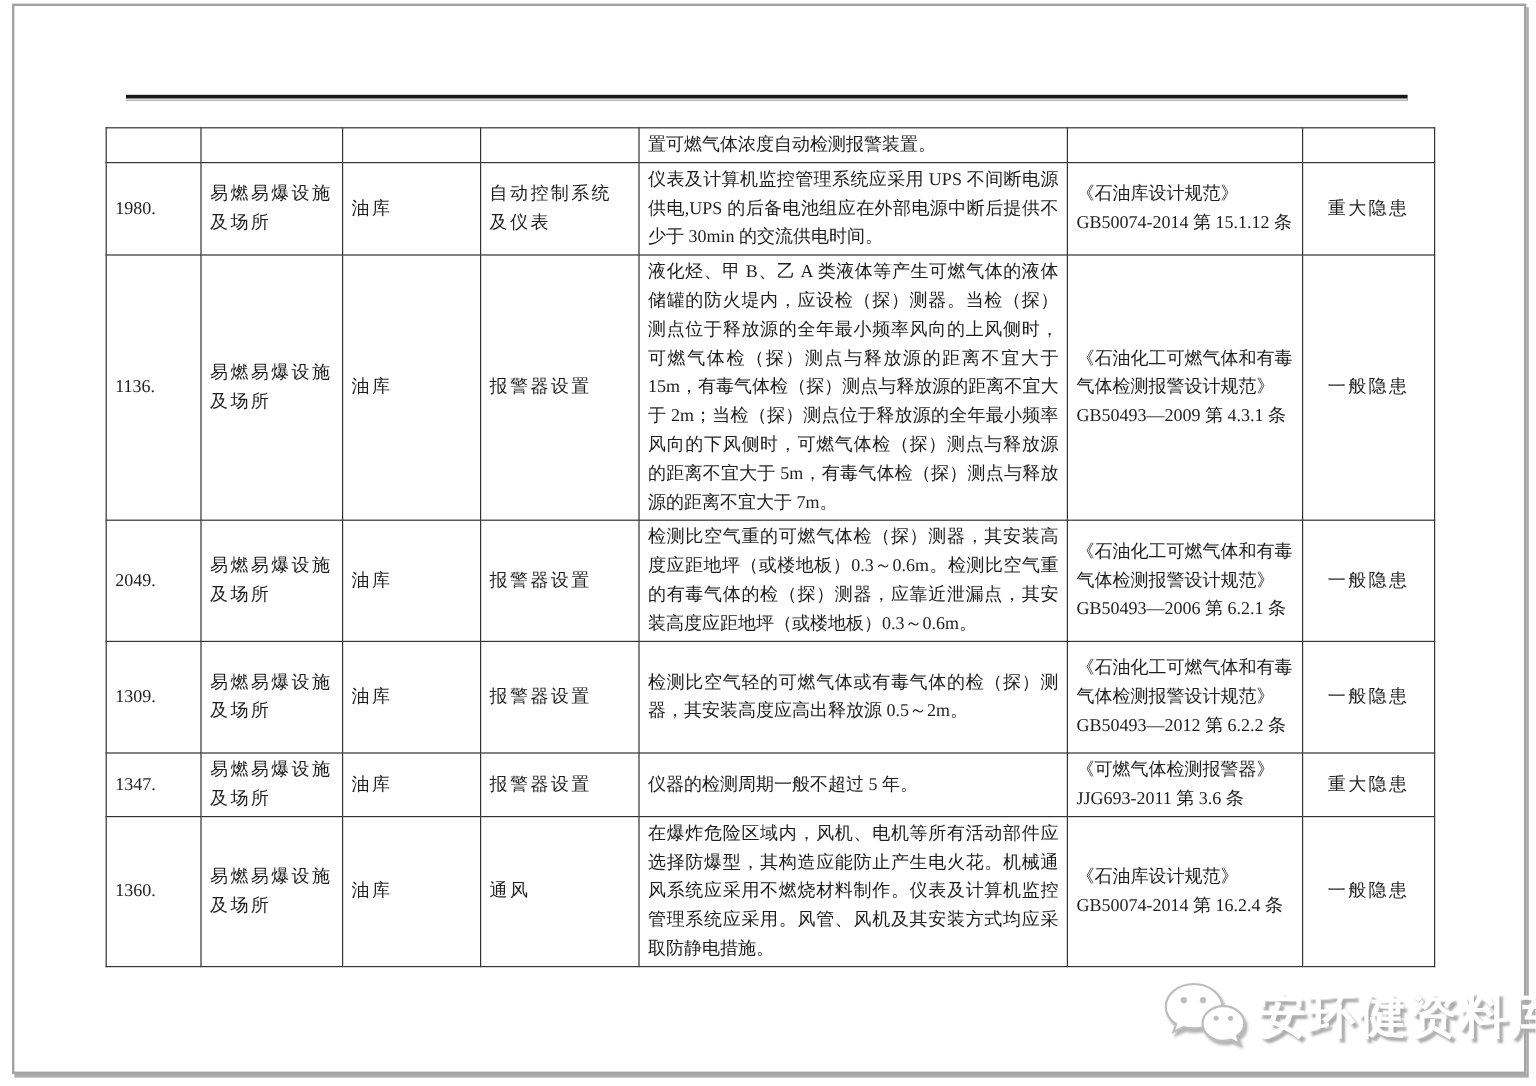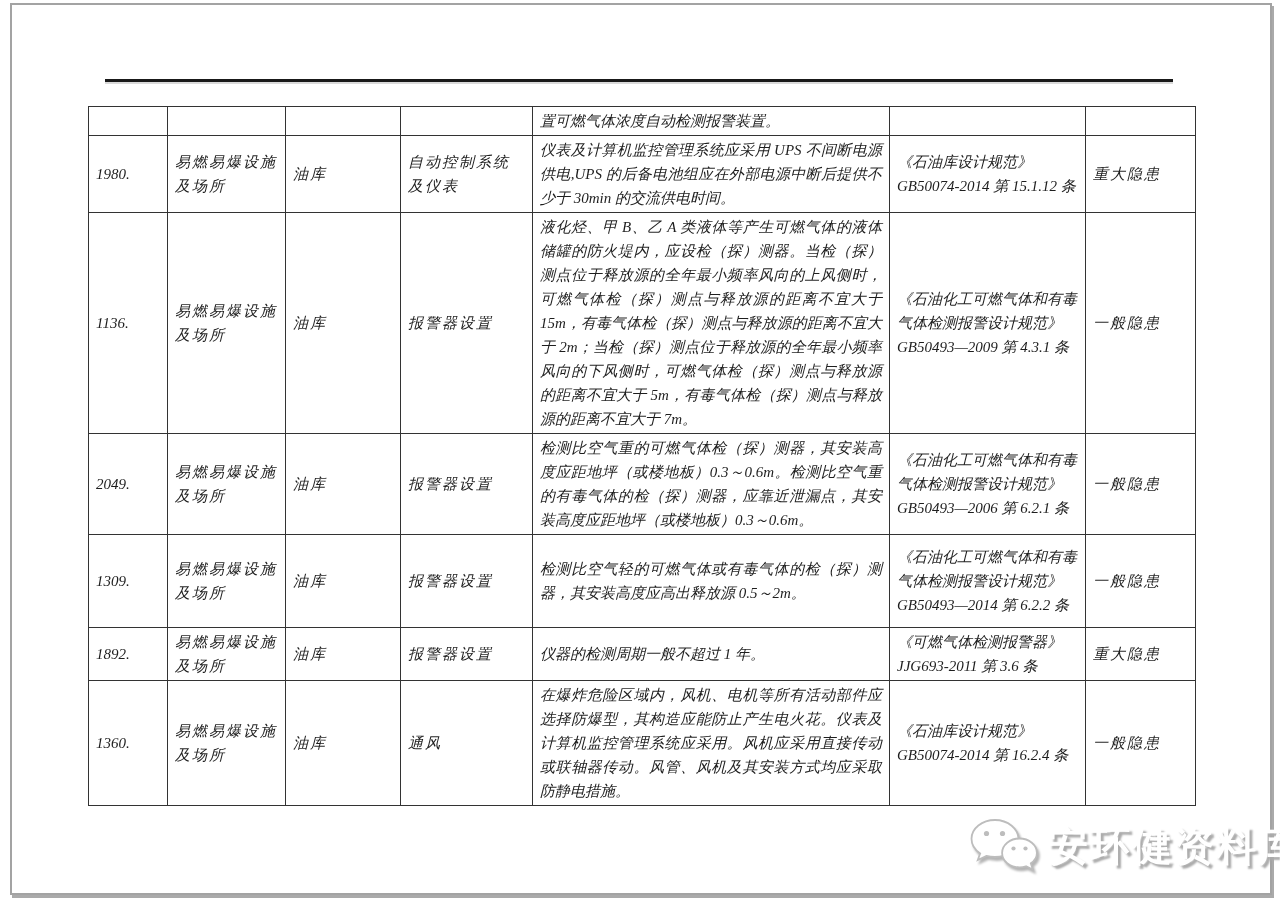--- a/index.html
+++ b/index.html
@@ -11,31 +11,31 @@
     position:absolute;left:10px;top:3px;width:1258px;height:888px;
     border:2px solid #a3a3a3;box-shadow:2px 3px 0 #aaaaaa;background:#ffffff;
   }
   .header-rule{
     position:absolute;left:105px;top:79px;width:1068px;height:3px;
     background:#191919;border-bottom:2px solid #d9d9d9;
   }
   table.doc-table{
     position:absolute;left:88px;top:106px;width:1107px;
     border-collapse:collapse;table-layout:fixed;
-    font-size:15px;line-height:24px;color:#1e1e1e;font-style:italic;
+    font-size:15px;line-height:24px;color:#1e1e1e;
   }
   table.doc-table td{
     border:1px solid #333333;vertical-align:middle;
     padding:2px 7px;overflow:hidden;background:#ffffff;
   }
   td.c-no{padding-left:9px;}
   td.c-cat,td.c-place,td.c-item{padding-left:12px;letter-spacing:2px;}
   td.c-desc{text-align:justify;padding:2px 8px;}
   td.c-ref{padding:2px 8px;}
-  td.c-sev{padding-left:14px;letter-spacing:2px;}
+  td.c-sev{padding-left:14px;letter-spacing:2px;text-align:center;}
   .watermark{
     position:absolute;left:968px;top:815px;height:62px;
     display:flex;align-items:center;gap:10px;
   }
   .wm-icon{filter:drop-shadow(2px 3px 1px #b5b5b5);}
   .wm-text{
     font-size:40px;font-weight:bold;color:#ffffff;letter-spacing:2px;
     text-shadow:3px 3px 2px #ababab;white-space:nowrap;
   }
 </style>
@@ -92,38 +92,38 @@
         <td class="c-desc">检测比空气重的可燃气体检（探）测器，其安装高度应距地坪（或楼地板）0.3～0.6m。检测比空气重的有毒气体的检（探）测器，应靠近泄漏点，其安装高度应距地坪（或楼地板）0.3～0.6m。</td>
         <td class="c-ref">《石油化工可燃气体和有毒气体检测报警设计规范》GB50493—2006 第 6.2.1 条</td>
         <td class="c-sev">一般隐患</td>
       </tr>
       <tr style="height:93px">
         <td class="c-no">1309.</td>
         <td class="c-cat">易燃易爆设施及场所</td>
         <td class="c-place">油库</td>
         <td class="c-item">报警器设置</td>
         <td class="c-desc">检测比空气轻的可燃气体或有毒气体的检（探）测器，其安装高度应高出释放源 0.5～2m。</td>
-        <td class="c-ref">《石油化工可燃气体和有毒气体检测报警设计规范》GB50493—2014 第 6.2.2 条</td>
+        <td class="c-ref">《石油化工可燃气体和有毒气体检测报警设计规范》GB50493—2012 第 6.2.2 条</td>
         <td class="c-sev">一般隐患</td>
       </tr>
       <tr style="height:46px">
-        <td class="c-no">1892.</td>
+        <td class="c-no">1347.</td>
         <td class="c-cat">易燃易爆设施及场所</td>
         <td class="c-place">油库</td>
         <td class="c-item">报警器设置</td>
-        <td class="c-desc">仪器的检测周期一般不超过 1 年。</td>
+        <td class="c-desc">仪器的检测周期一般不超过 5 年。</td>
         <td class="c-ref">《可燃气体检测报警器》JJG693-2011 第 3.6 条</td>
         <td class="c-sev">重大隐患</td>
       </tr>
       <tr style="height:119px">
         <td class="c-no">1360.</td>
         <td class="c-cat">易燃易爆设施及场所</td>
         <td class="c-place">油库</td>
         <td class="c-item">通风</td>
-        <td class="c-desc">在爆炸危险区域内，风机、电机等所有活动部件应选择防爆型，其构造应能防止产生电火花。仪表及计算机监控管理系统应采用。风机应采用直接传动或联轴器传动。风管、风机及其安装方式均应采取防静电措施。</td>
+        <td class="c-desc">在爆炸危险区域内，风机、电机等所有活动部件应选择防爆型，其构造应能防止产生电火花。机械通风系统应采用不燃烧材料制作。仪表及计算机监控管理系统应采用。风管、风机及其安装方式均应采取防静电措施。</td>
         <td class="c-ref">《石油库设计规范》GB50074-2014 第 16.2.4 条</td>
         <td class="c-sev">一般隐患</td>
       </tr>
     </tbody>
   </table>
 
   <div class="watermark">
     <svg class="wm-icon" width="70" height="58" viewBox="0 0 70 58">
       <g fill="#ffffff" stroke="#bdbdbd" stroke-width="1.8">
         <path d="M27 3C14 3 3.5 11.4 3.5 21.8c0 5.9 3.4 11.1 8.7 14.6L9.8 43l8.6-4.1c2.7.7 5.6 1.1 8.6 1.1 13 0 23.5-8.4 23.5-18.2S40 3 27 3z"></path>

